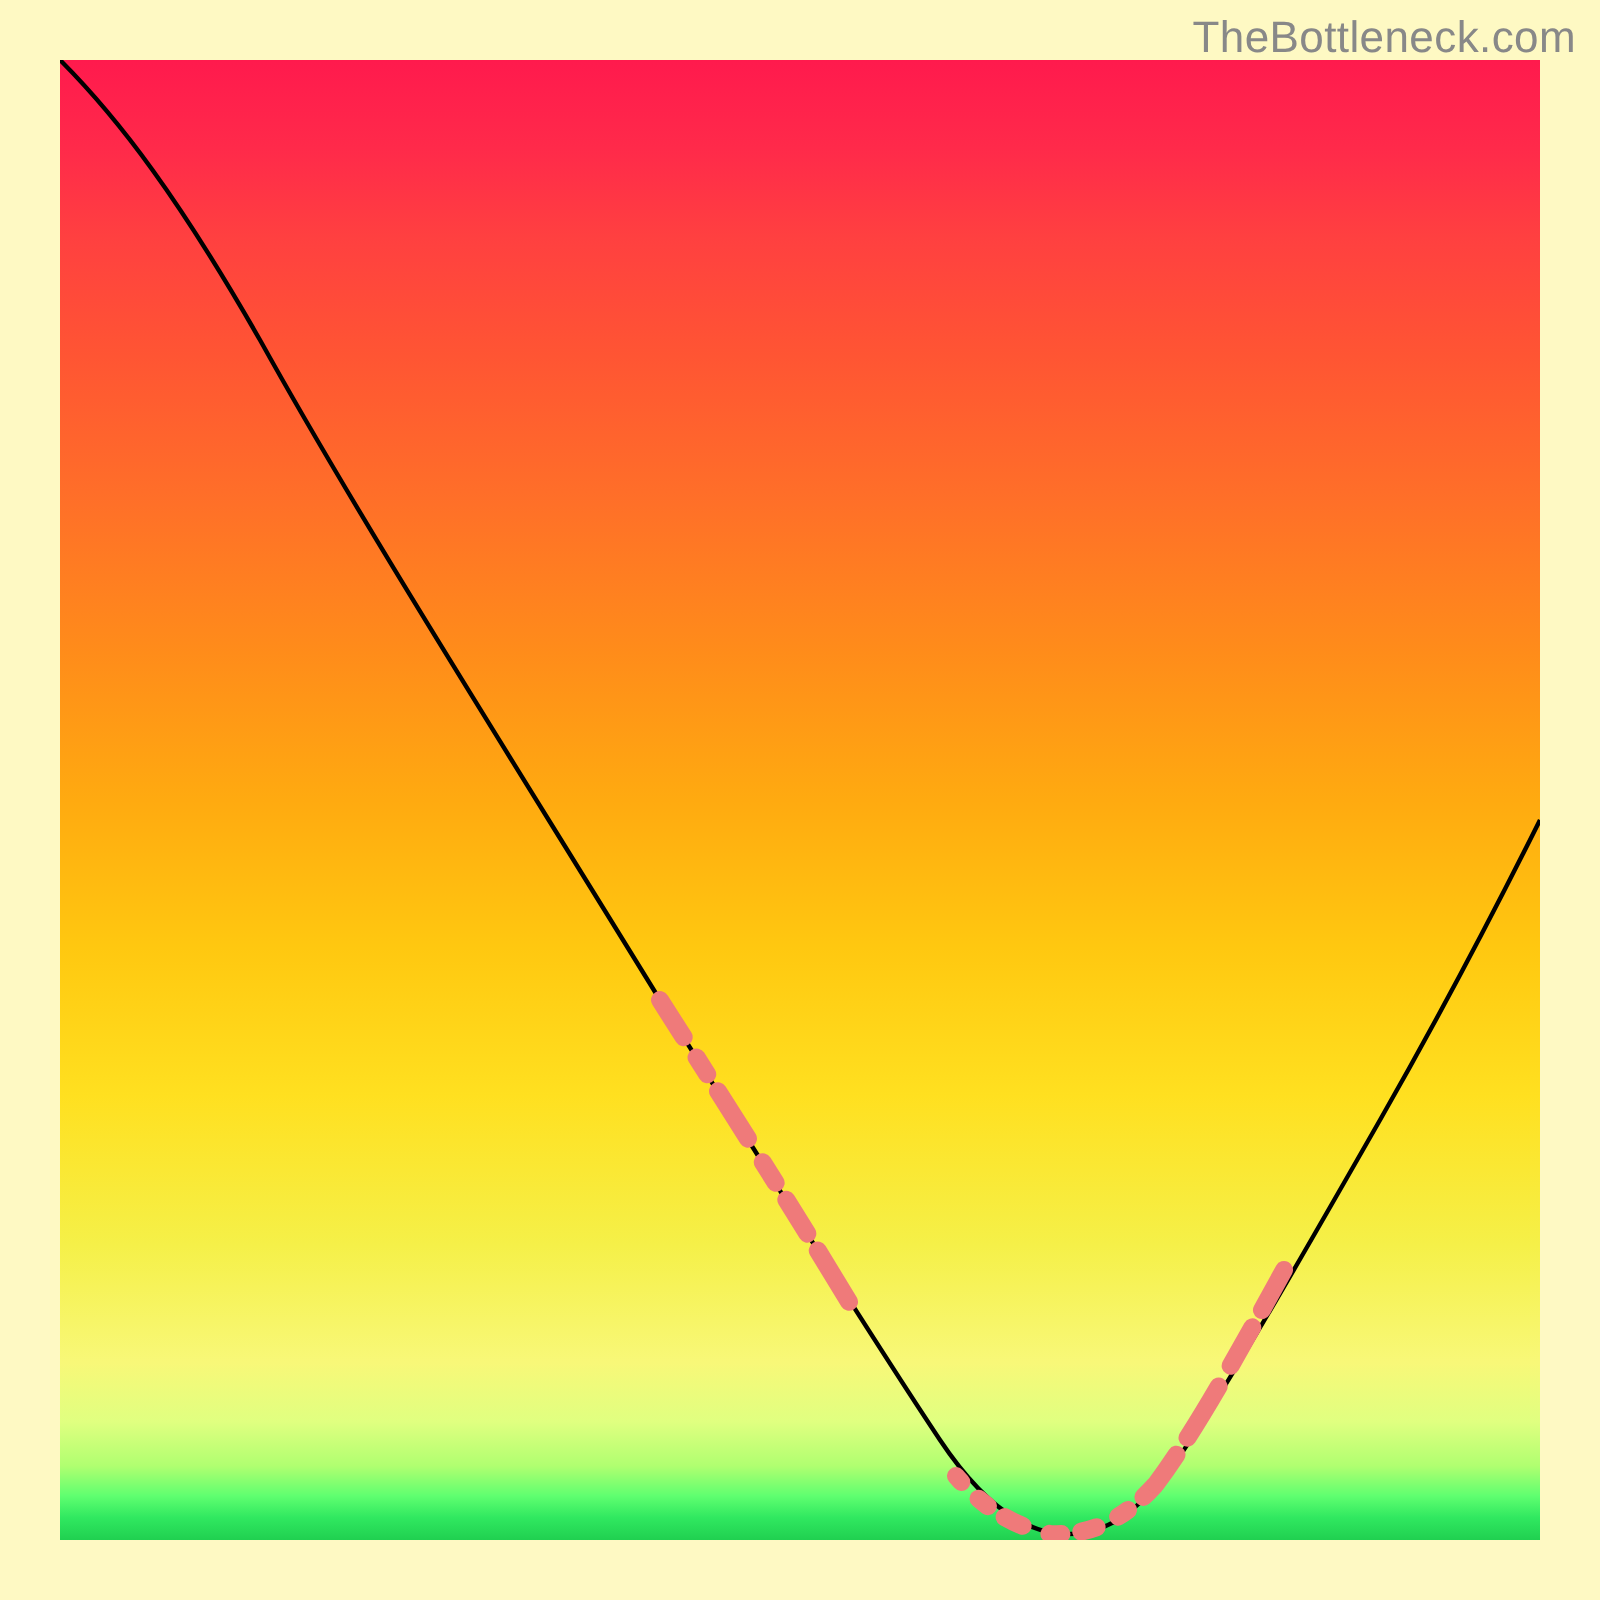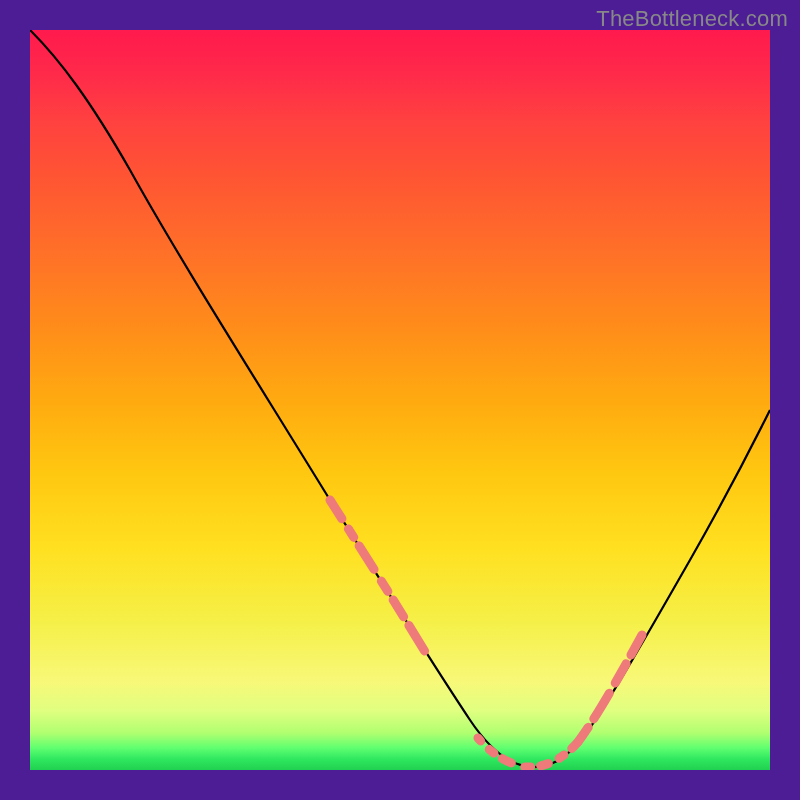--- a/index.html
+++ b/index.html
@@ -8,21 +8,21 @@
     background: #000;
     width: 800px;
     height: 800px;
     overflow: hidden;
     font-family: Arial, sans-serif;
   }
   .chart-container {
     position: relative;
     width: 800px;
     height: 800px;
-    background: #4c1d95;
+    background: #fef9c3;
   }
   .plot-area {
     position: absolute;
     left: 30px;
     top: 30px;
     width: 740px;
     height: 740px;
     background: linear-gradient(to bottom,
       #ff1a4d 0%,
       #ff2a4a 6%,

